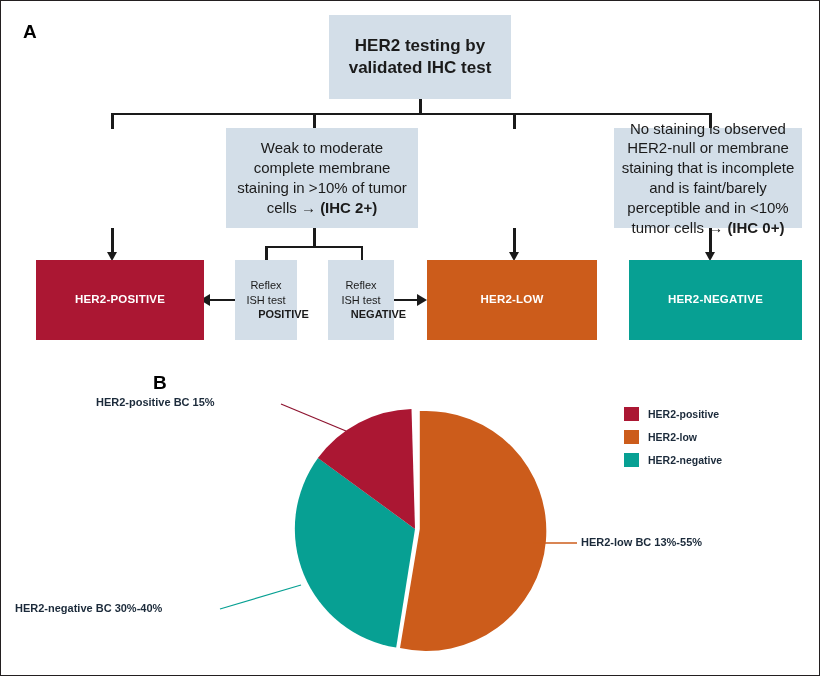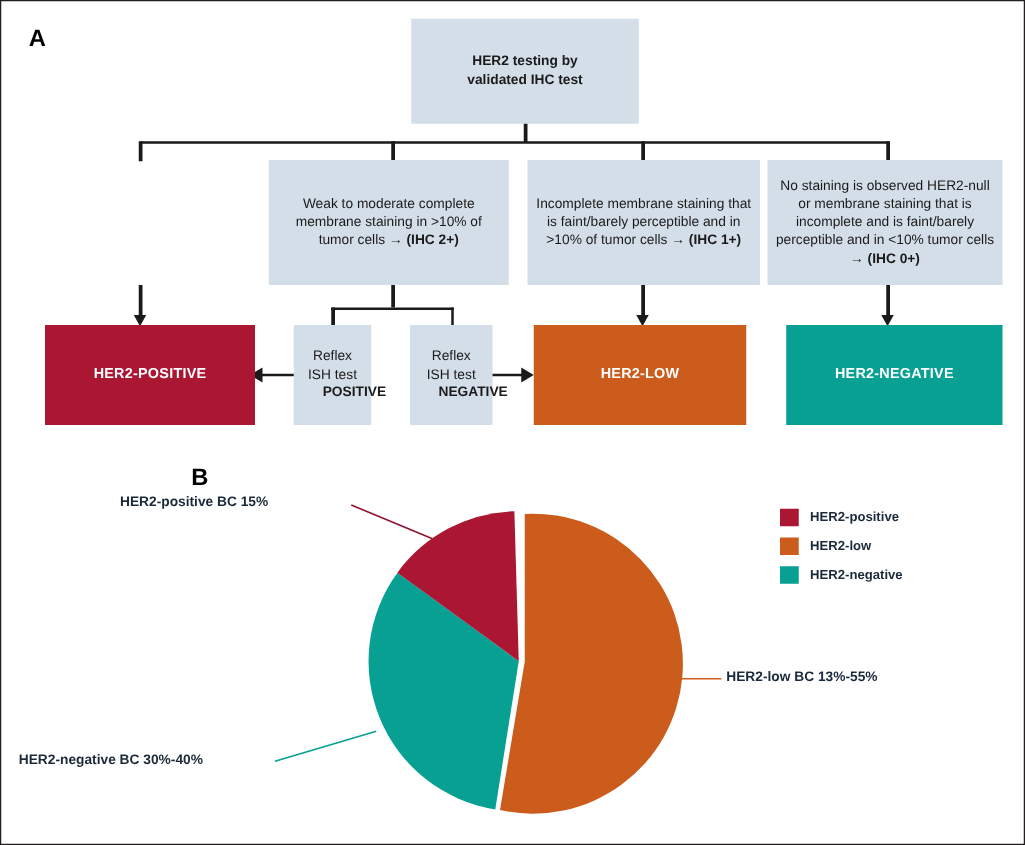--- a/index.html
+++ b/index.html
@@ -36,24 +36,24 @@
     text-align: center;
     line-height: 1.32;
   }
   .node-blue {
     background: #d3dee8;
     color: #1b1b1b;
   }
   .node-blue .inner { padding: 0 6px; }
   .node-title {
     font-weight: bold;
-    font-size: 11px;
+    font-size: 17px;
   }
   .node-crit {
-    font-size: 11px;
+    font-size: 15px;
     font-weight: normal;
     text-align: center;
   }
   .node-crit b { font-weight: bold; }
   .node-reflex {
     font-size: 11px;
     font-weight: normal;
   }
   .node-reflex b { font-weight: bold; display: block; padding-left: 35px; }
   .node-result {
@@ -136,31 +136,26 @@
   <div class="line-v" style="left:418px; top:98px; width:2.5px; height:15px;"></div>
 
   <div class="line-h" style="left:111px; top:111.5px; width:599px; height:2.5px;"></div>
 
   <div class="line-v" style="left:110px; top:111.5px; width:2.5px; height:16px;"></div>
   <div class="line-v" style="left:312px; top:111.5px; width:2.5px; height:16px;"></div>
   <div class="line-v" style="left:512px; top:111.5px; width:2.5px; height:16px;"></div>
   <div class="line-v" style="left:708px; top:111.5px; width:2.5px; height:16px;"></div>
 
 
-  <div class="node node-blue" style="left:214px; top:127px; width:192px; height:100px;">
+  <div class="node node-blue" style="left:225px; top:127px; width:192px; height:100px;">
     <div class="inner node-crit">
       <span>Weak to moderate complete membrane staining in &gt;10% of tumor cells → </span><b>(IHC 2+)</b>
     </div>
   </div>
 
-  <div class="node node-blue" style="left:421px; top:127px; width:186px; height:100px;">
-    <div class="inner node-crit">
-      <span>Incomplete membrane staining that is faint/barely perceptible and in &gt;10% of tumor cells → </span><b>(IHC 1+)</b>
-    </div>
-  </div>
 
   <div class="node node-blue" style="left:613px; top:127px; width:188px; height:100px;">
     <div class="inner node-crit">
       <span>No staining is observed HER2-null or membrane staining that is incomplete and is faint/barely perceptible and in &lt;10% tumor cells → </span><b>(IHC 0+)</b>
     </div>
   </div>
 
   <div class="line-v" style="left:110px; top:227px; width:2.5px; height:26px;"></div>
   <div class="arrow-down" style="left:105.7px; top:251px;"></div>
 

